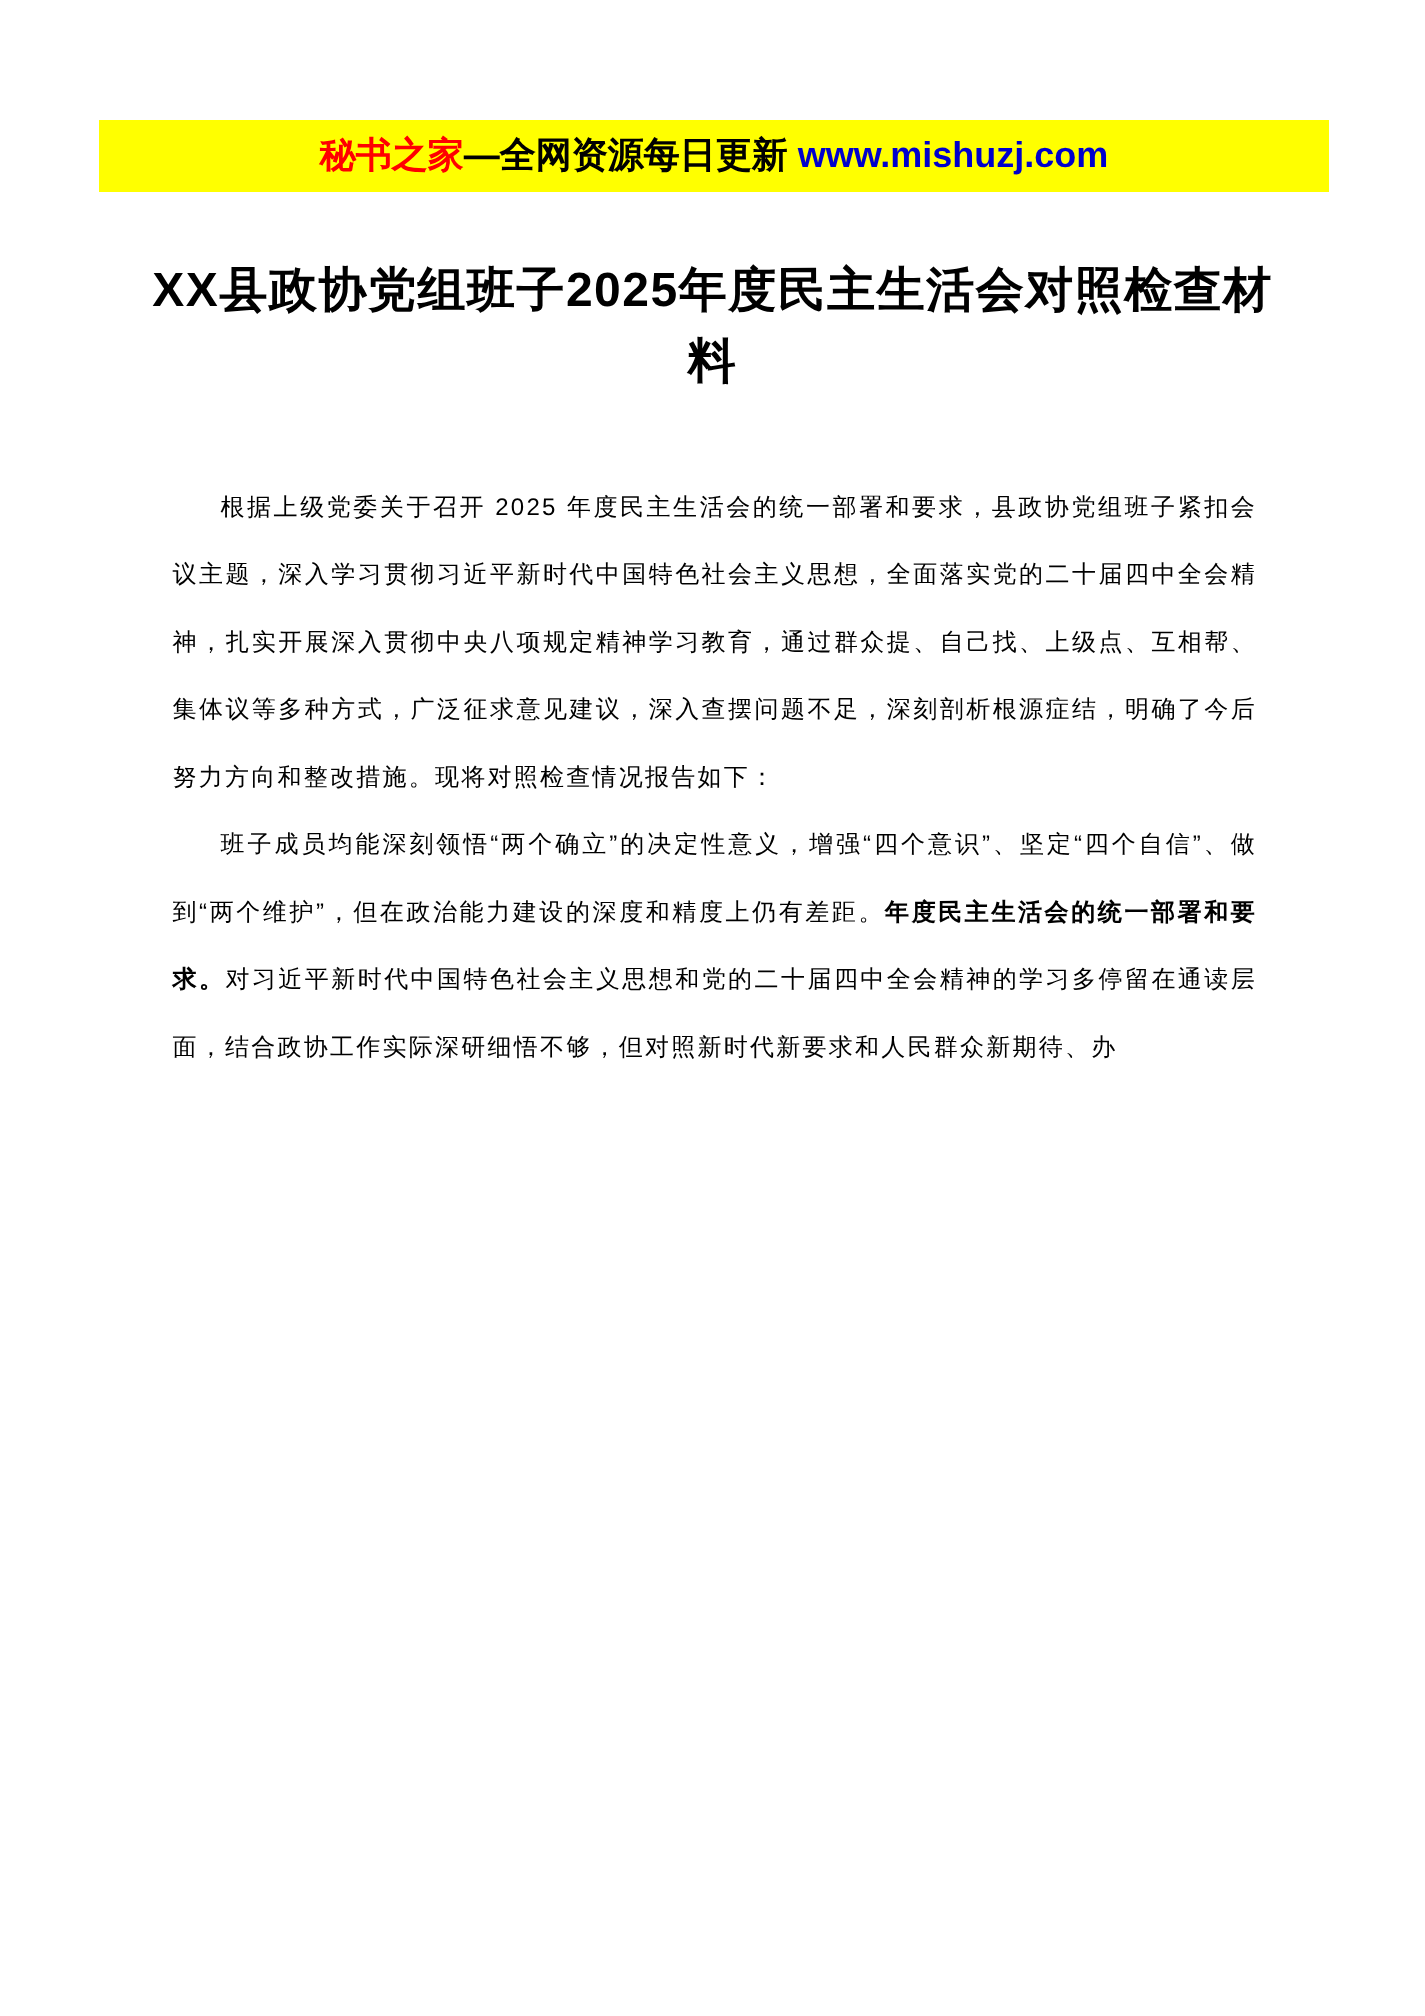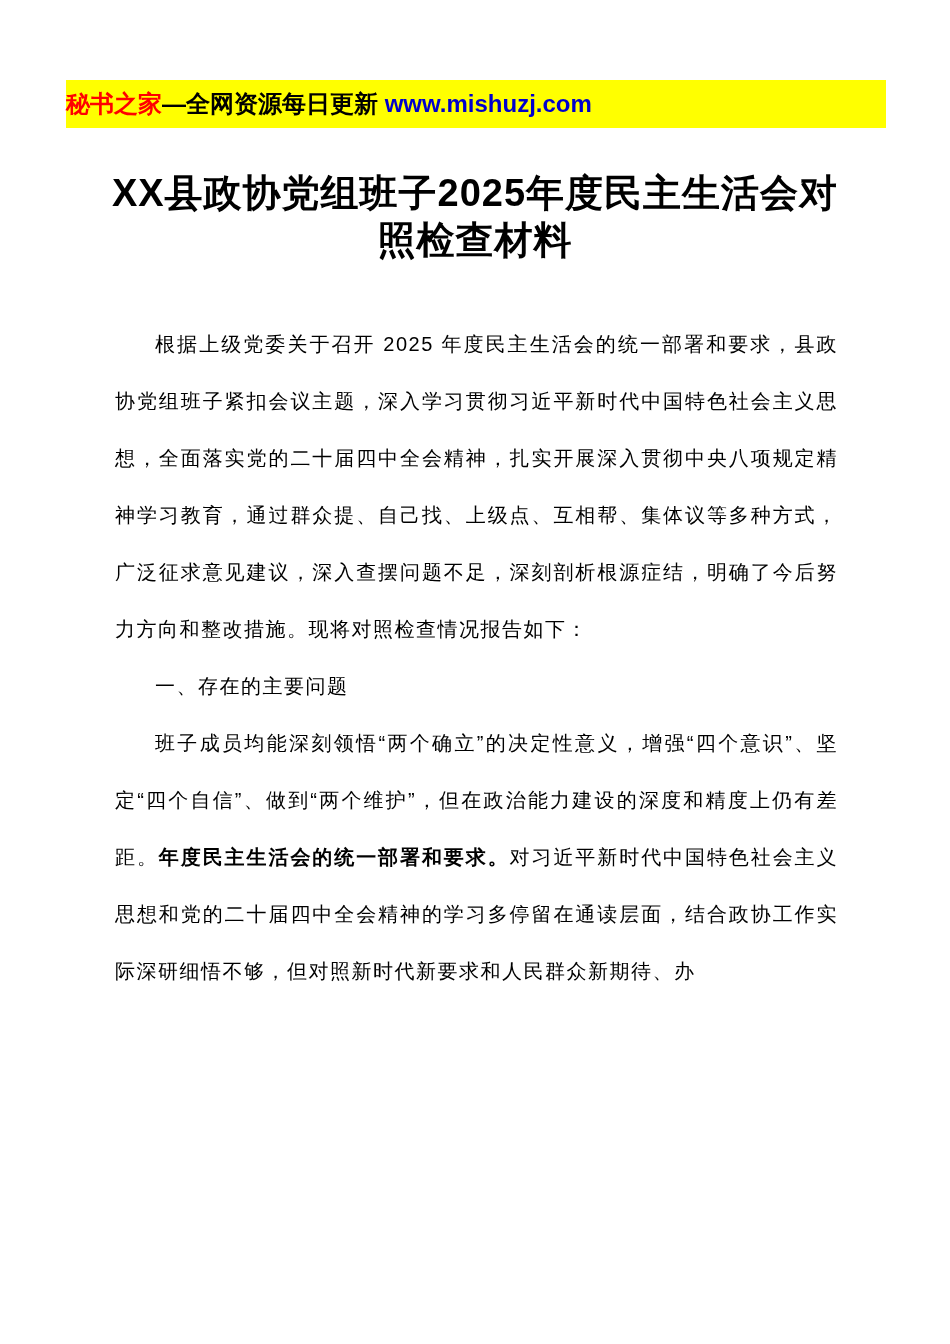--- a/index.html
+++ b/index.html
@@ -13,42 +13,42 @@
     position: relative;
   }
   .page {
     width: 950px;
     height: 1344px;
     background: #ffffff;
   }
   .banner {
     margin: 80px 64px 0 66px;
     background: var(--banner-bg, #FFFF00);
-    text-align: left;
+    text-align: center;
     height: 48px;
     line-height: 48px;
     font-size: 24px;
     font-weight: 700;
     white-space: pre;
   }
   .banner .site-name { color: var(--site-color, #FF0000); }
   .banner .tagline   { color: var(--tagline-color, #000000); }
   .banner .url       { color: var(--url-color, #0000CC); text-decoration: none; cursor: pointer; }
   .doc-title {
     margin: 42px 95px 0 95px;
-    font-size: 38px;
+    font-size: 32px;
     line-height: 47px;
     font-weight: 700;
     text-align: center;
     letter-spacing: 1px;
   }
   .doc-body {
     margin: 52px 112px 0 115px;
-    font-size: 20px;
-    line-height: 57px;
+    font-size: 16px;
+    line-height: 45px;
     text-align: justify;
     letter-spacing: 1.5px;
   }
   .doc-body p {
     text-indent: 2em;
   }
   .doc-body p.bold-heading {
     font-weight: 700;
   }
   .doc-body b {
@@ -59,17 +59,16 @@
 <body>
 
 <div class="page">
 
   <div class="banner"><span class="site-name">秘书之家</span><span class="tagline">—全网资源每日更新 </span><span class="url">www.mishuzj.com</span></div>
 
   <h1 class="doc-title">XX县政协党组班子2025年度民主生活会对照检查材料</h1>
 
   <div class="doc-body">
     <p>根据上级党委关于召开 2025 年度民主生活会的统一部署和要求，县政协党组班子紧扣会议主题，深入学习贯彻习近平新时代中国特色社会主义思想，全面落实党的二十届四中全会精神，扎实开展深入贯彻中央八项规定精神学习教育，通过群众提、自己找、上级点、互相帮、集体议等多种方式，广泛征求意见建议，深入查摆问题不足，深刻剖析根源症结，明确了今后努力方向和整改措施。现将对照检查情况报告如下：</p>
-    <p>一、存在的主要问题</p>
     <p><span>班子成员均能深刻领悟“两个确立”的决定性意义，增强“四个意识”、坚定“四个自信”、做到“两个维护”，但在政治能力建设的深度和精度上仍有差距。</span><b>年度民主生活会的统一部署和要求。</b><span>对习近平新时代中国特色社会主义思想和党的二十届四中全会精神的学习多停留在通读层面，结合政协工作实际深研细悟不够，但对照新时代新要求和人民群众新期待、办</span></p>
   </div>
 
 </div>
 
 </body></html>

